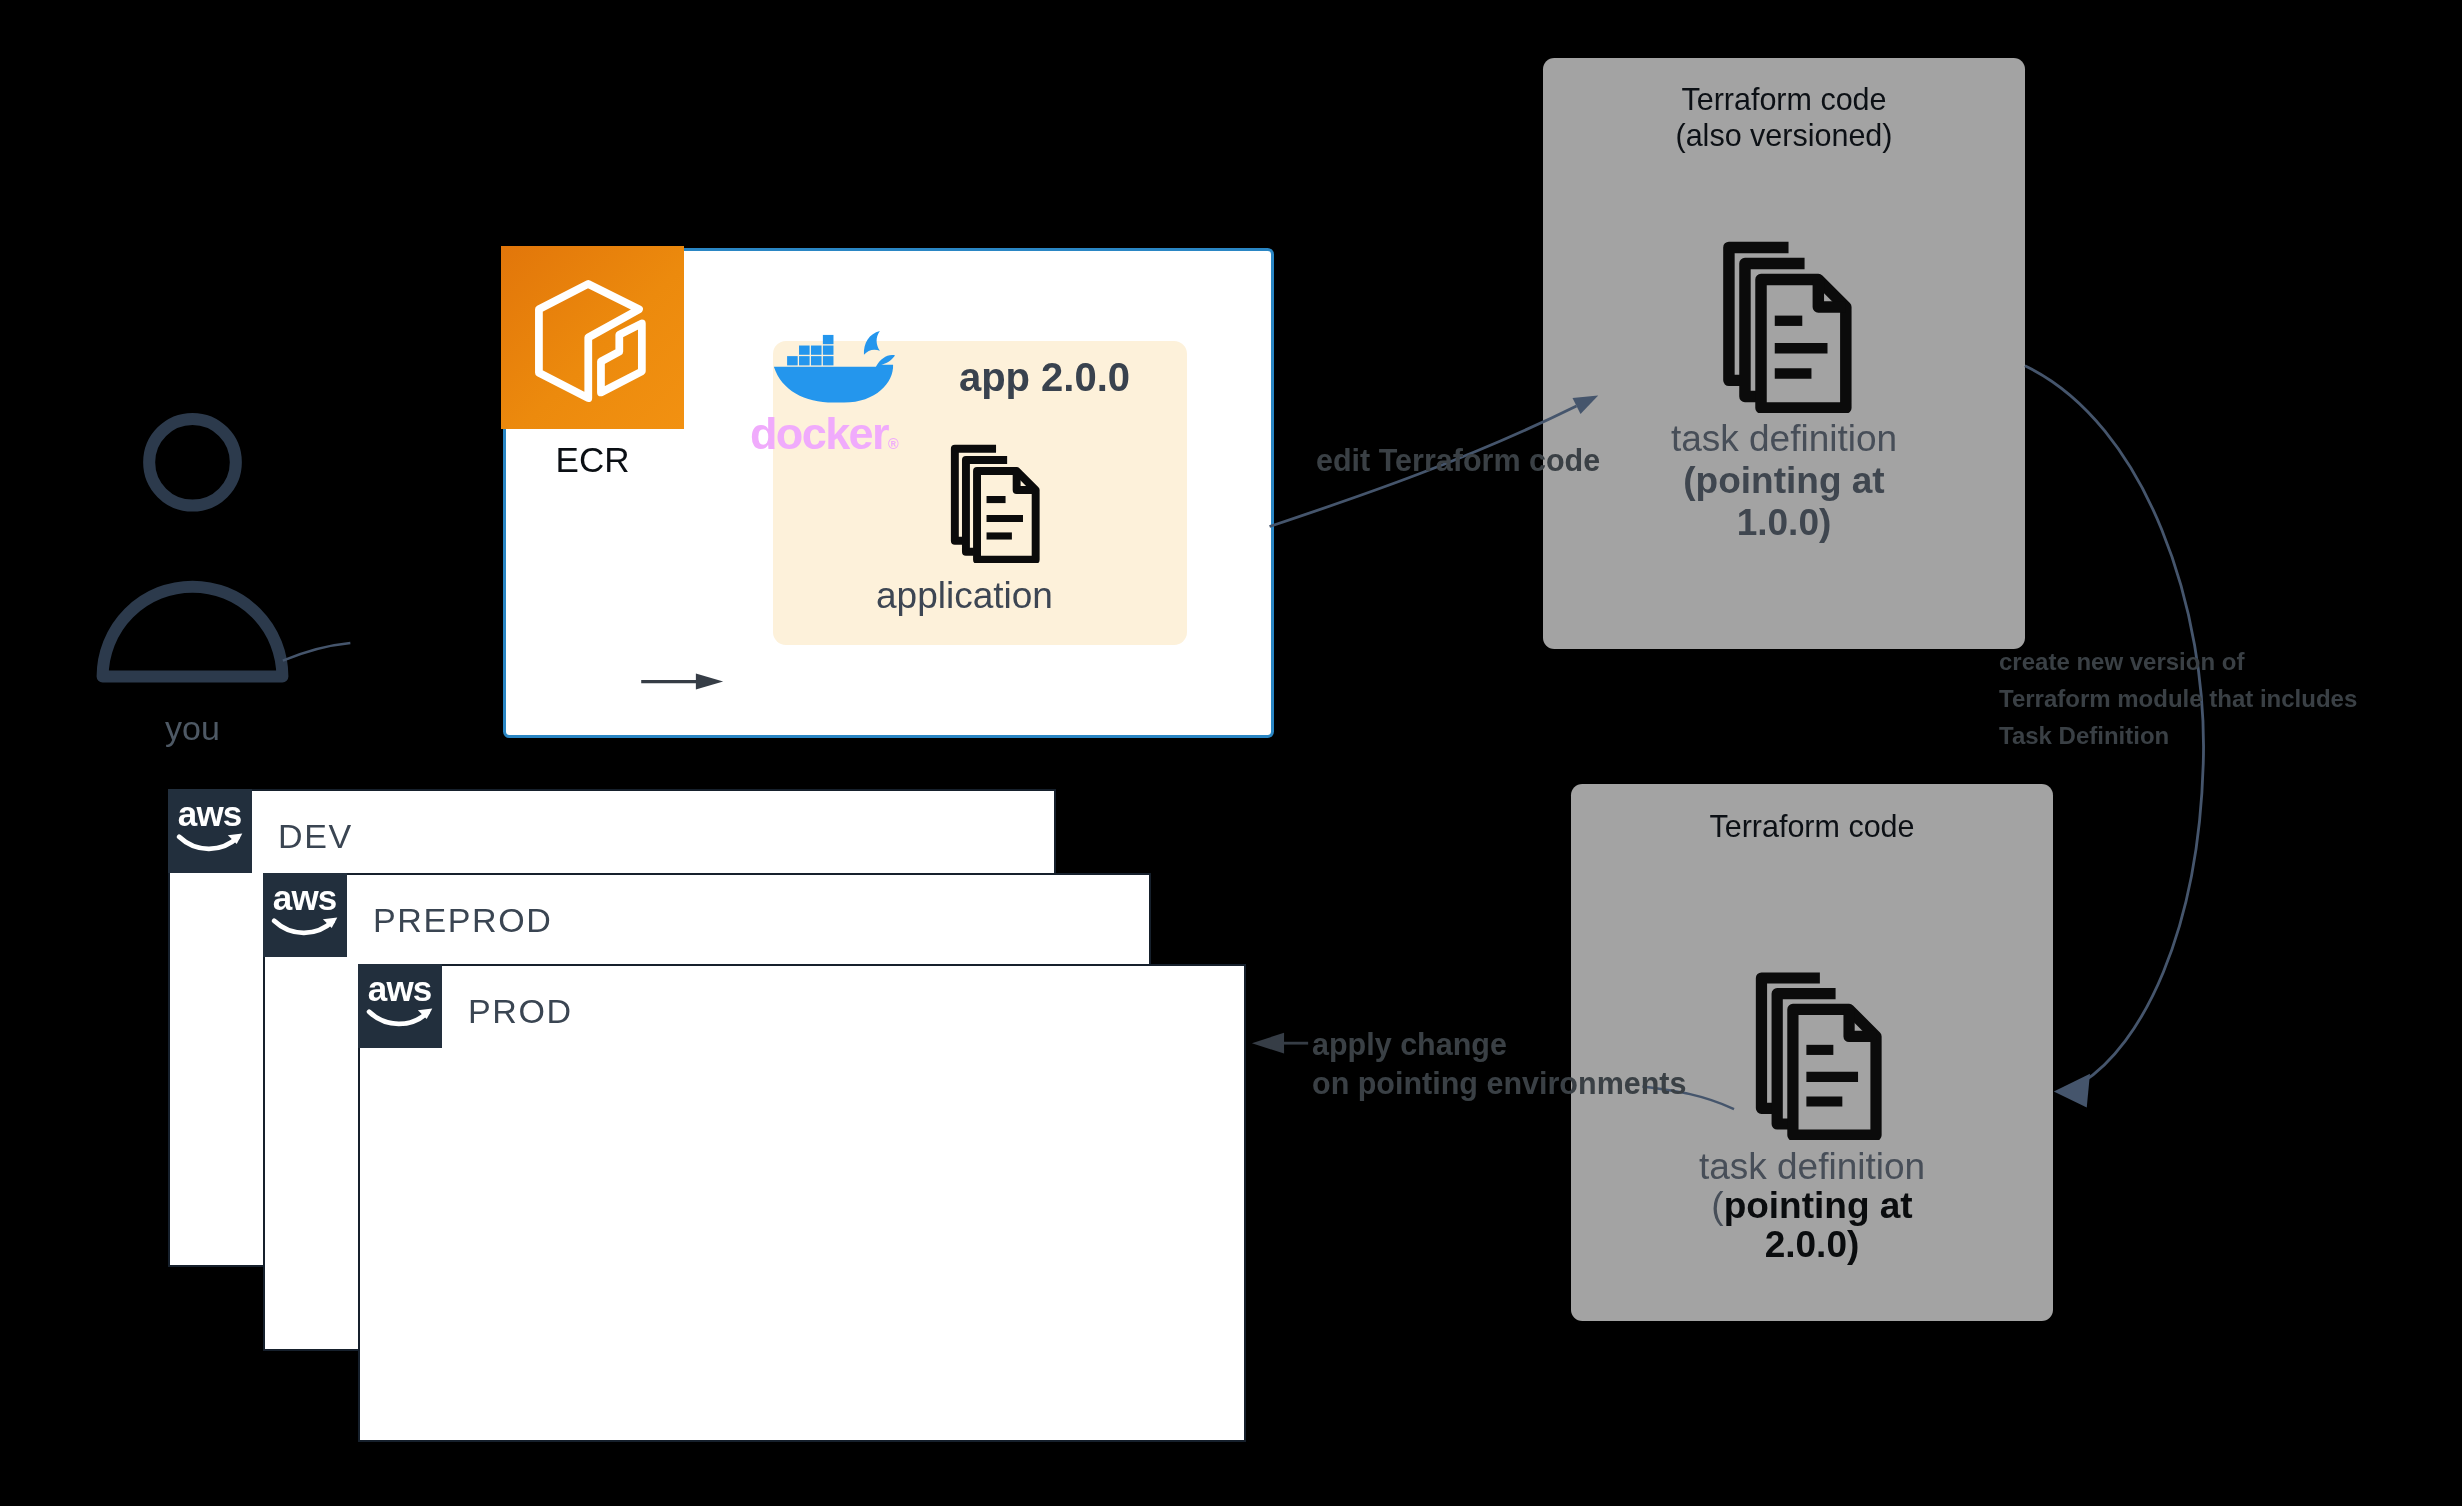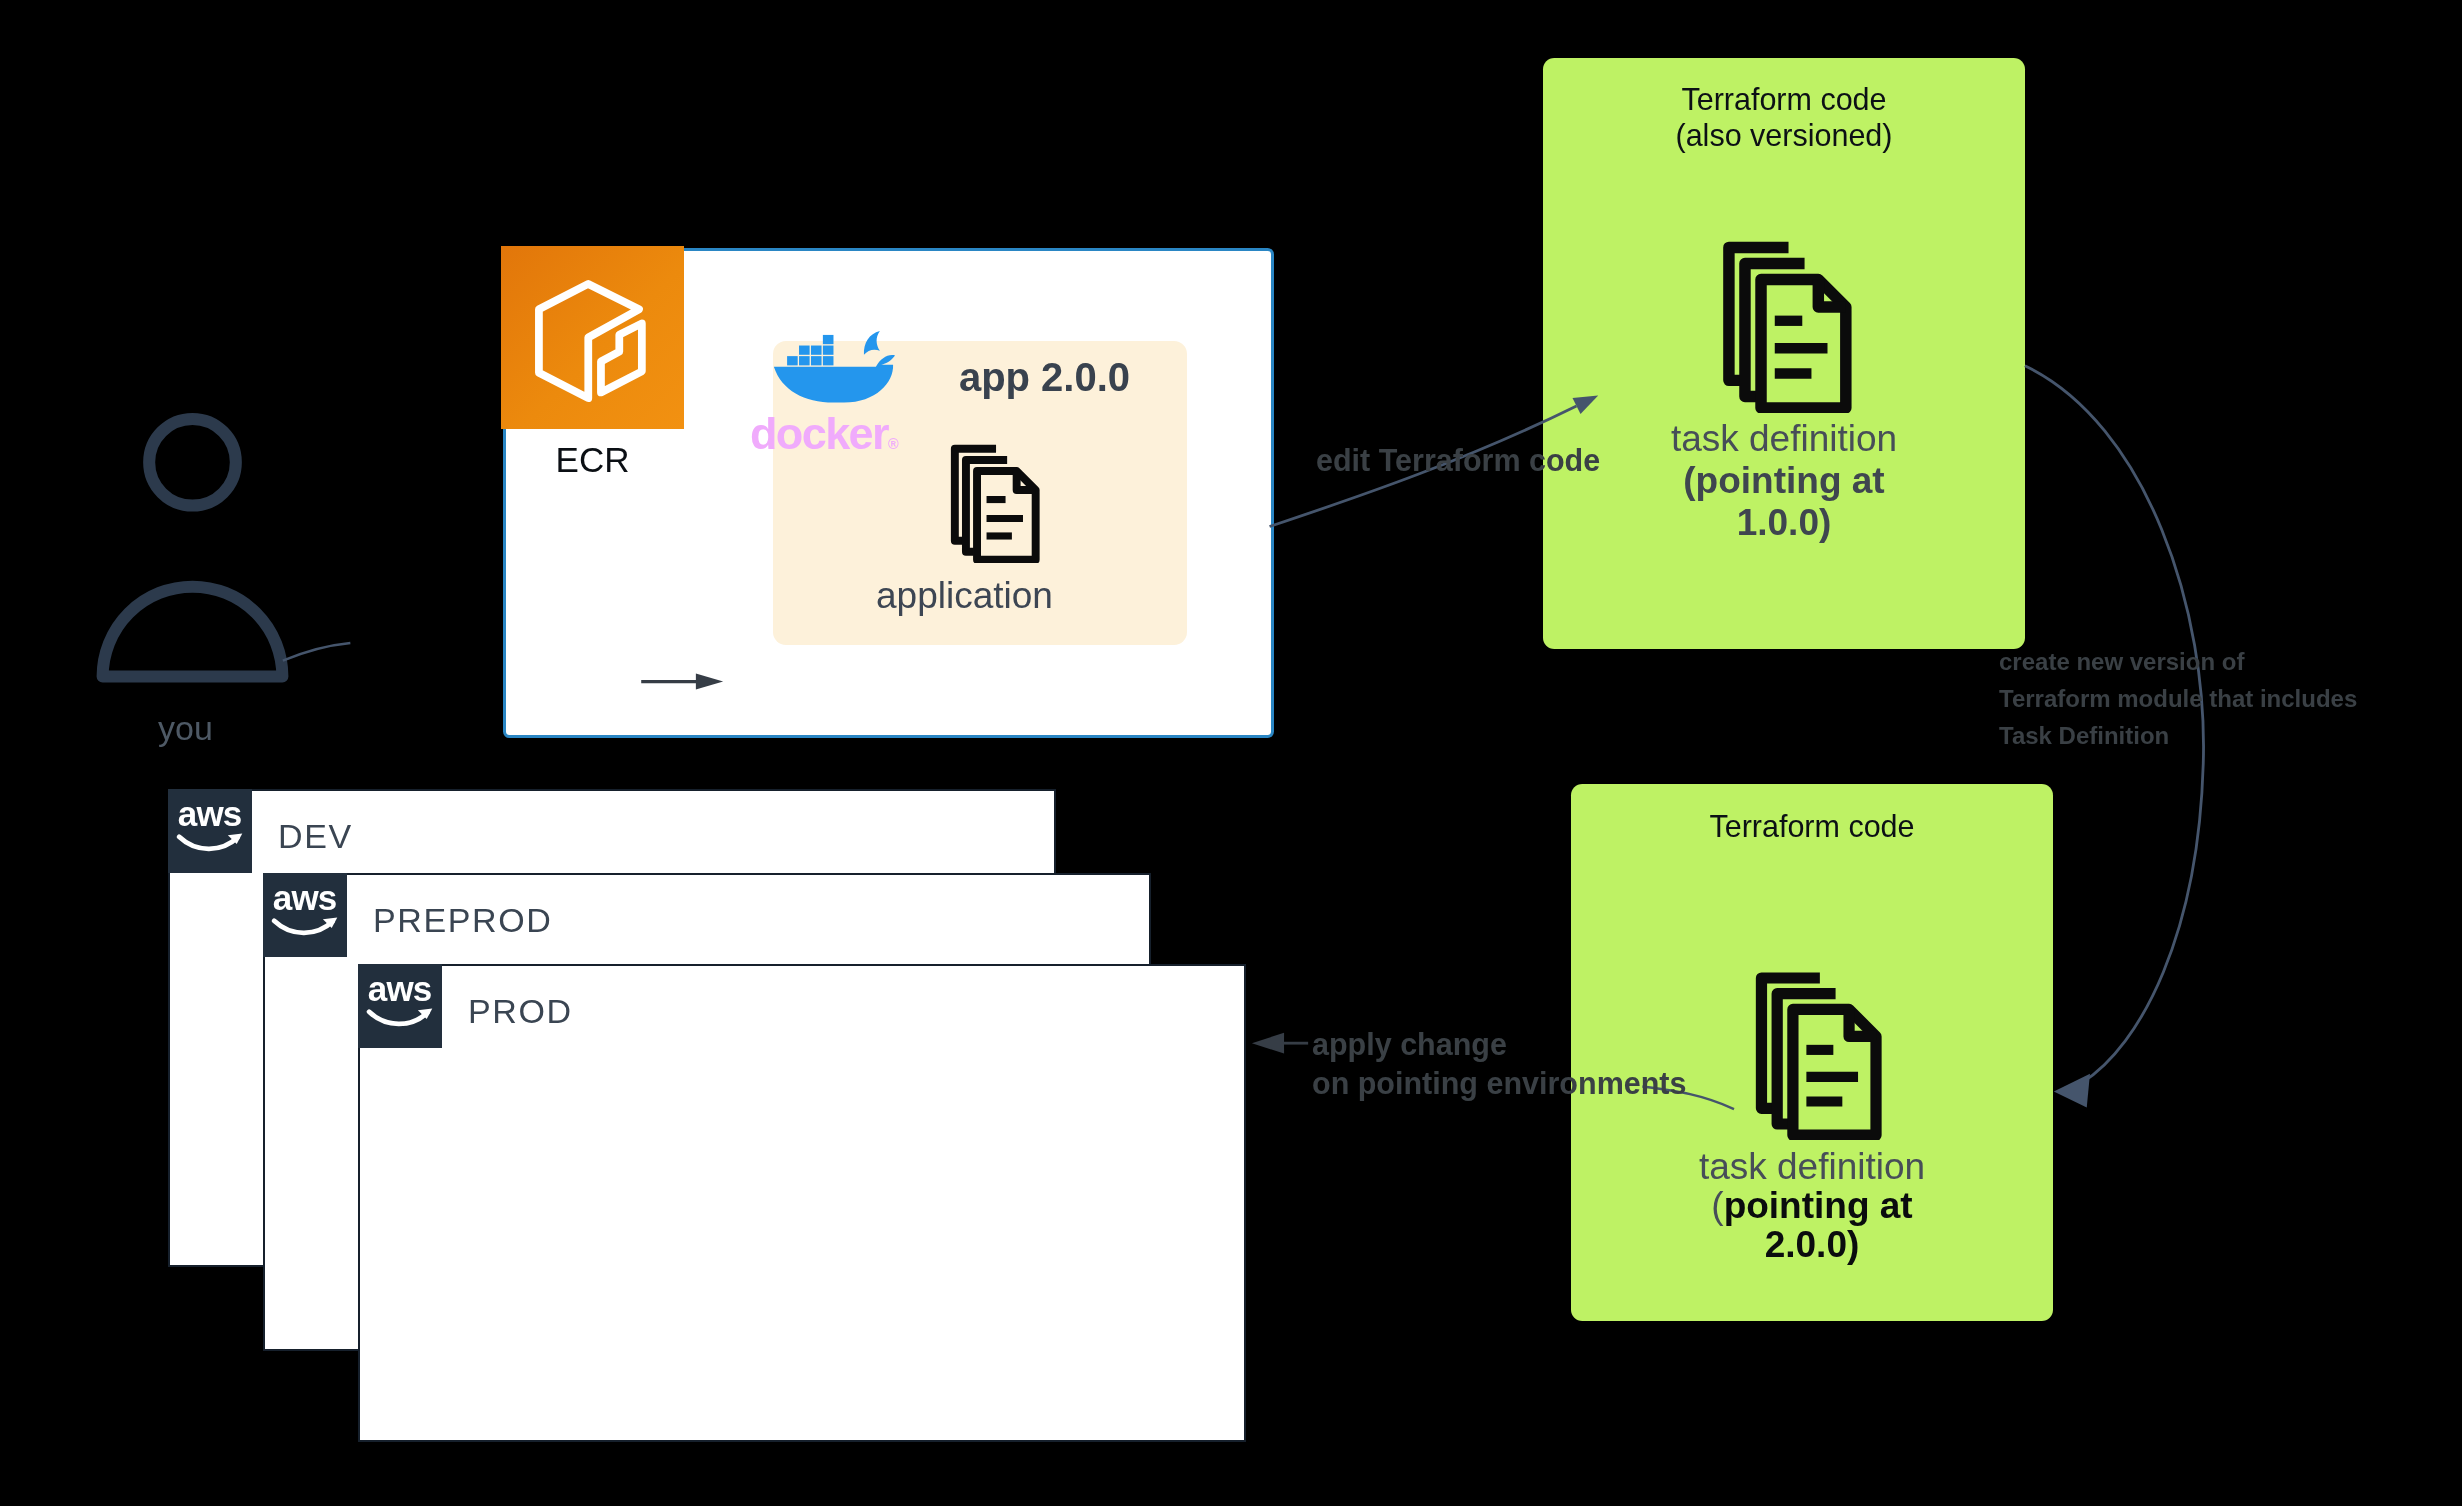--- a/index.html
+++ b/index.html
@@ -19,33 +19,33 @@
   .cream{position:absolute;left:773px;top:341px;width:414px;height:304px;background:#fdf1da;
          border-radius:13px;z-index:3;}
   .docker-word{position:absolute;left:741px;top:408px;width:165px;text-align:center;z-index:4;
                color:#f0abfc;font-weight:bold;font-size:45px;letter-spacing:-1.6px;}
   .docker-tm{font-size:14.5px;vertical-align:baseline;}
   .appver{position:absolute;left:924px;top:355px;width:241px;text-align:center;z-index:4;
           font-weight:bold;font-size:40px;color:#39424e;}
   .application{position:absolute;left:876px;top:575px;width:225px;text-align:left;z-index:4;
                font-size:37px;color:#3d4653;}
   
-  .tfbox{position:absolute;background:#bef264;border-radius:11.3px;z-index:2;
+  .tfbox{position:absolute;background:#a3a3a3;border-radius:11.3px;z-index:2;
          box-shadow:3.2px 3.2px 2.4px rgba(0,0,0,0.45);}
   .tftitle{position:absolute;width:100%;text-align:center;font-size:30.5px;line-height:36px;color:#0c1015;}
   .tftext{position:absolute;width:100%;text-align:center;font-size:37px;color:#474e58;}
   .tfbold{font-weight:bold;color:#3f464f;}
   .tfblack{font-weight:bold;color:#0a0c0e;}
   
   .envbox{position:absolute;width:884px;height:474px;background:#ffffff;border:2.4px solid #16202c;}
   .awssq{position:absolute;left:-2.4px;top:-2.4px;width:84px;height:84px;background:#222f3d;
          display:flex;flex-direction:column;align-items:center;}
   .awsword{color:#ffffff;font-weight:bold;font-size:35px;line-height:37px;margin-top:6.4px;letter-spacing:-0.8px;}
   .envname{position:absolute;left:108px;top:26px;font-size:34px;color:#3a4552;letter-spacing:1.6px;}
-  .you{position:absolute;left:97px;top:709px;width:177px;text-align:center;
+  .you{position:absolute;left:104px;top:709px;width:177px;text-align:center;
        font-size:34px;color:#4e5965;z-index:4;}
   .muted-line{stroke:#45556c;stroke-width:3.5;fill:none;}
   .dark-line{stroke:#363d46;stroke-width:4;fill:none;}
 </style>
 </head>
 <body>
 
 <div class="stage">
 
   <svg class="abs" style="left:64px;top:378px;z-index:4" width="257" height="321" viewBox="0 0 320 400">

